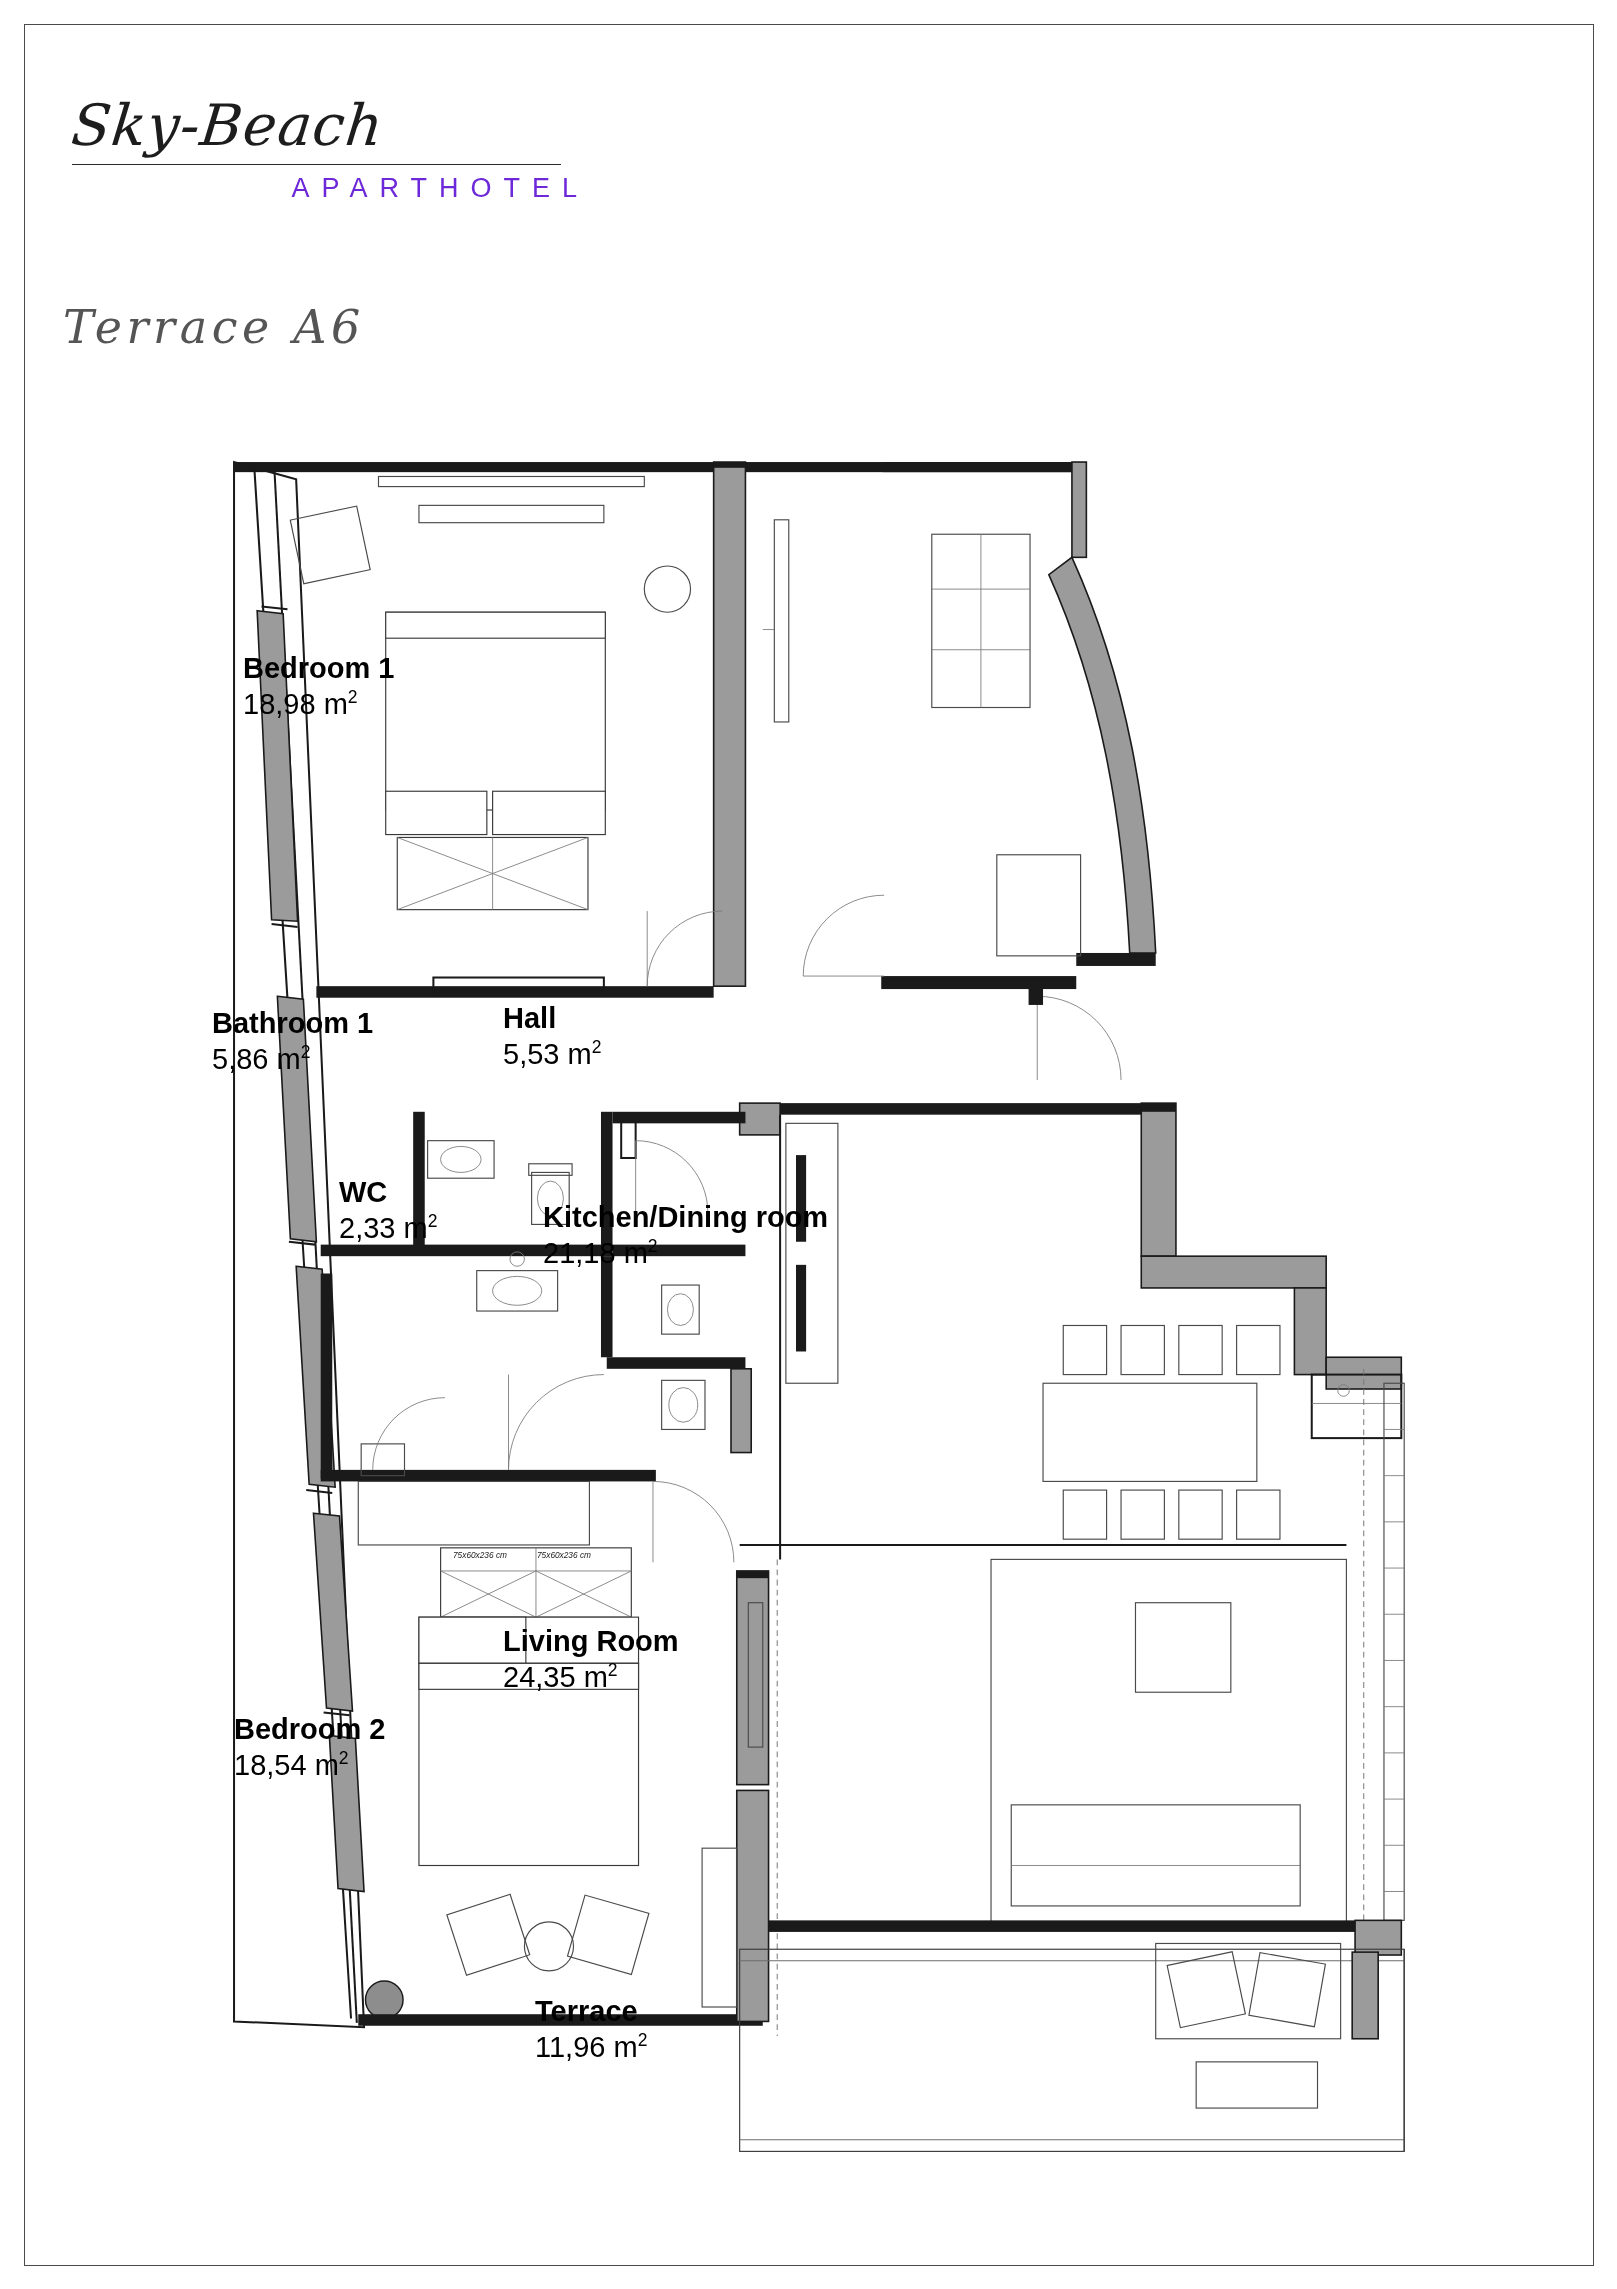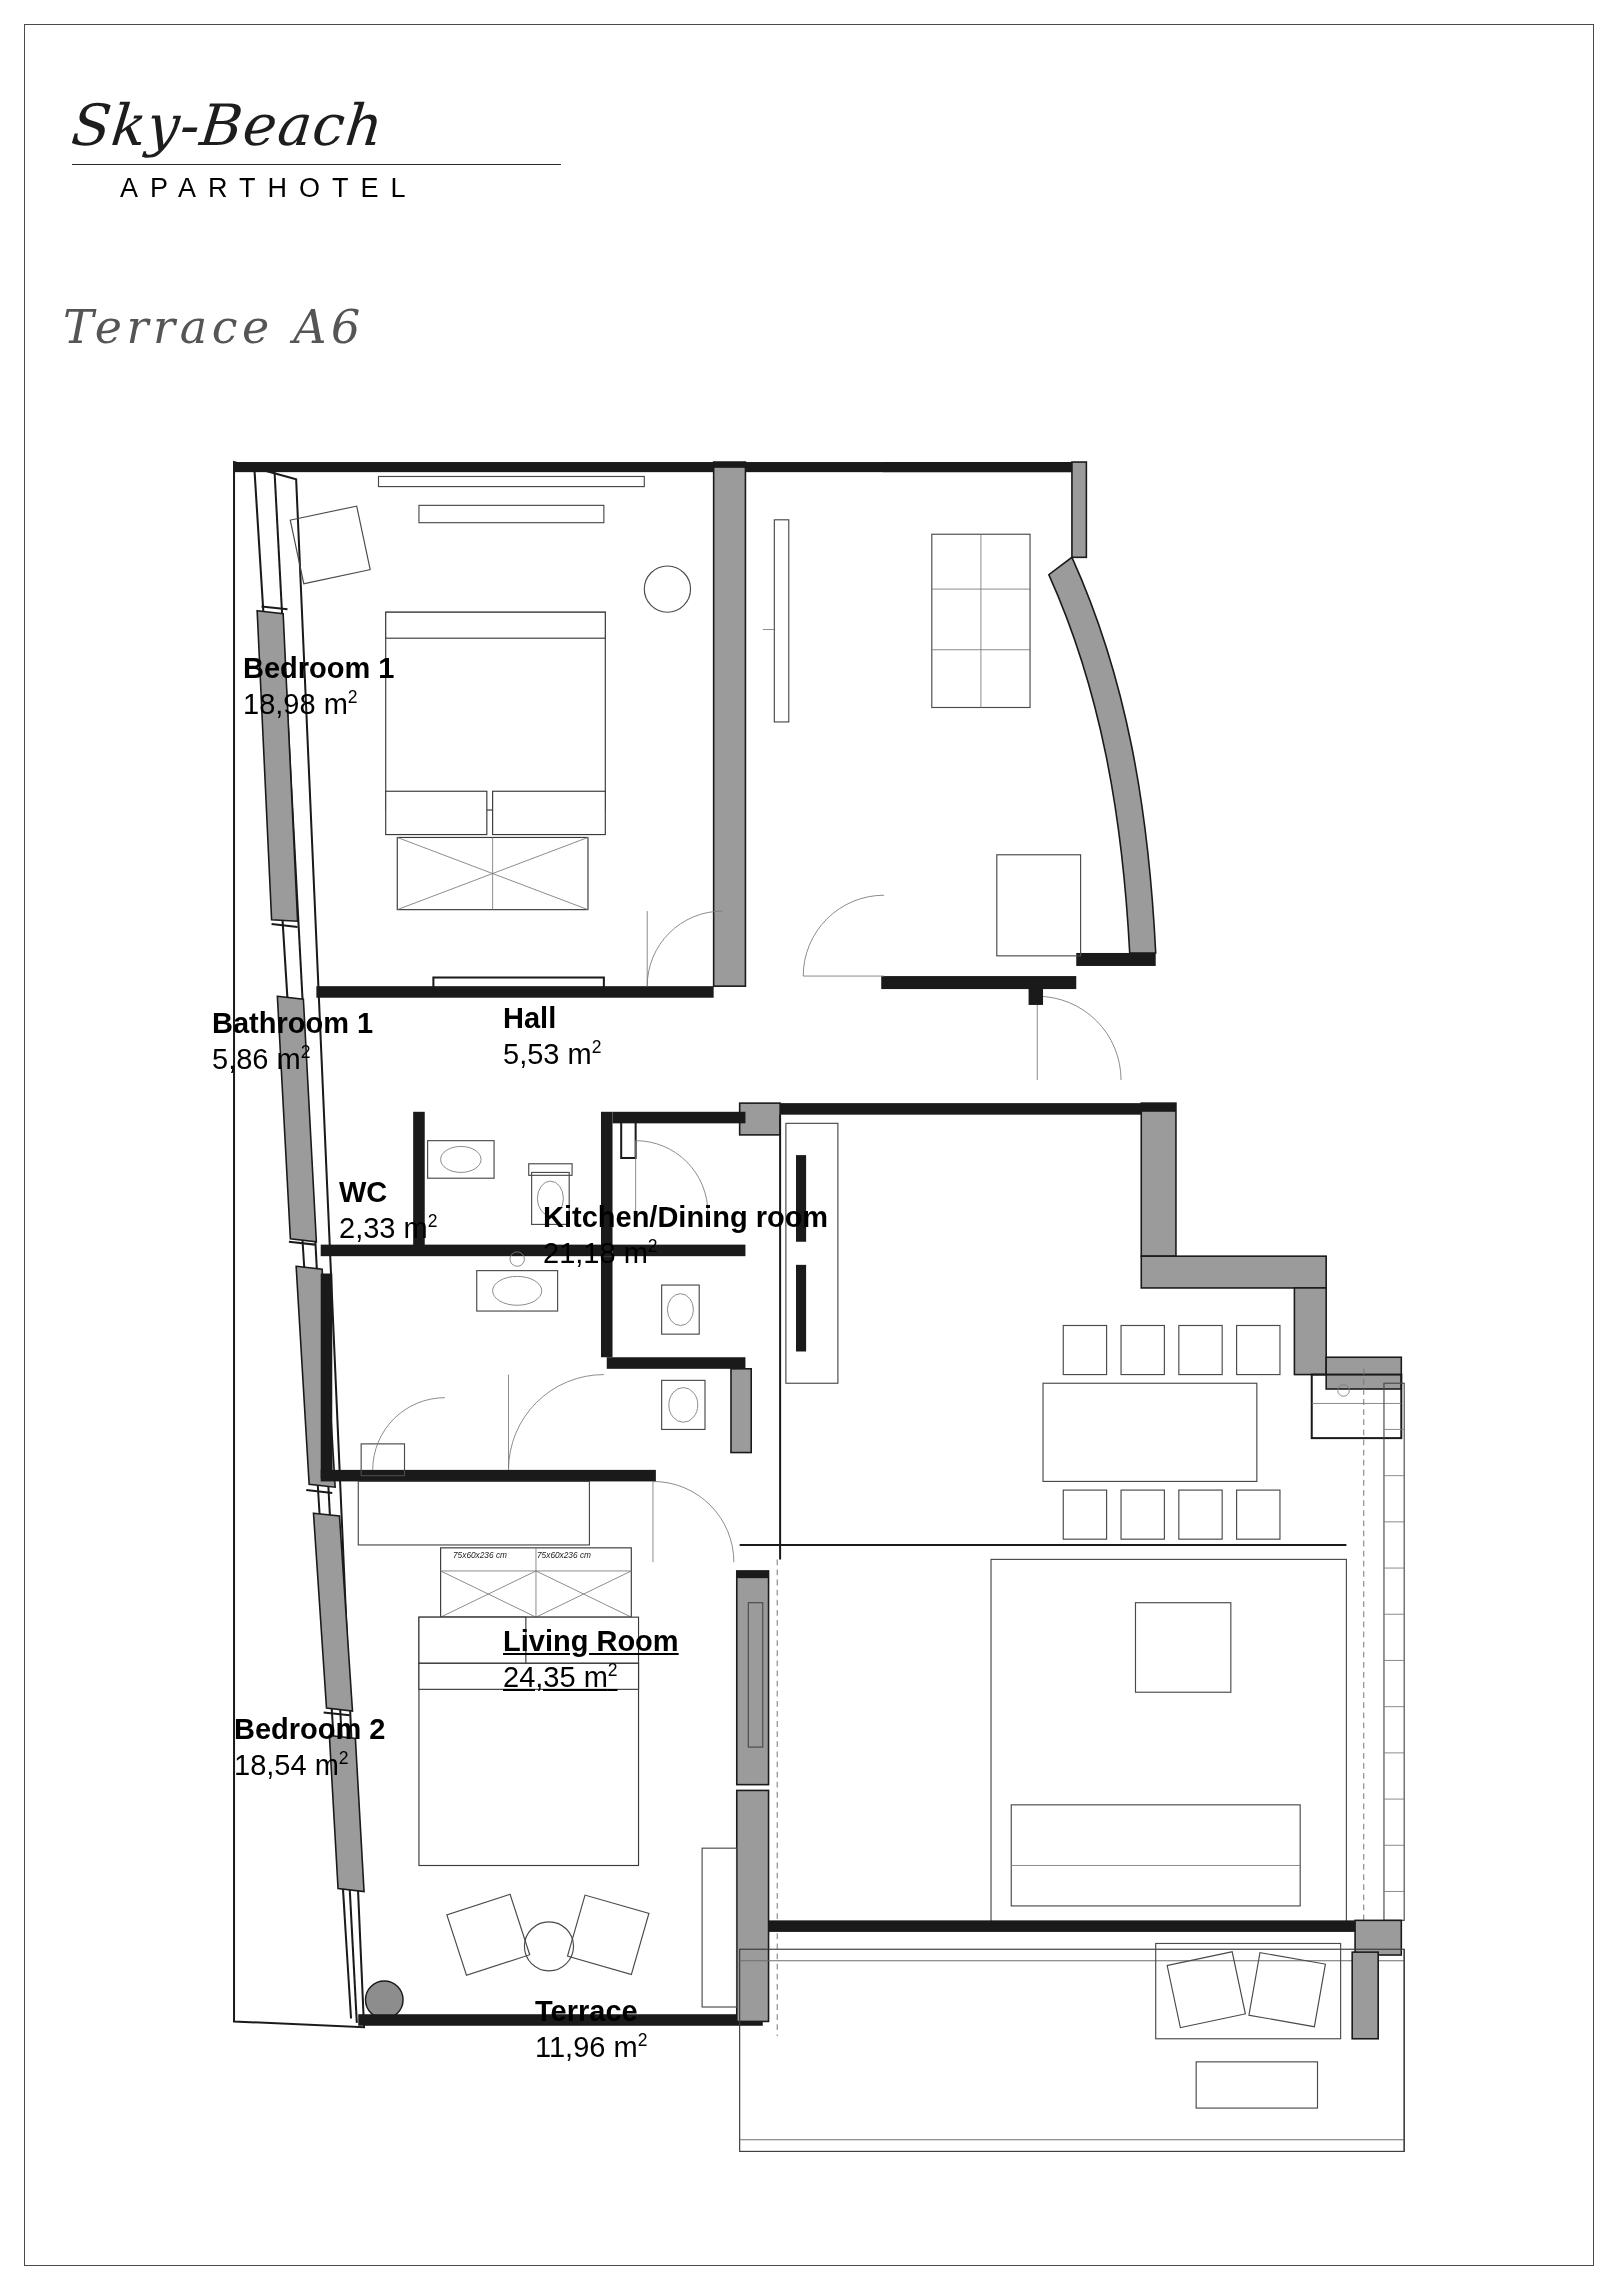--- a/index.html
+++ b/index.html
@@ -48,22 +48,23 @@
     margin-top: 5.5px;
     width: 489px;
     height: 1.8px;
     background: #2a2a2a;
   }
   #brand-sub {
     margin-top: 7.4px;
     font-family: "Liberation Sans", sans-serif;
     font-size: 27px;
     letter-spacing: 12px;
-    color: #000000;
+    color: #6d28d9;
     padding-left: 48px;
+    text-align: right;
   }
   #apt-title {
     position: absolute;
     left: 63px;
     top: 300px;
     font-family: "DejaVu Serif", serif;
     font-style: italic;
     font-size: 46px;
     letter-spacing: 4.6px;
     color: #555555;
@@ -364,21 +365,21 @@
     <div class="rl-name">WC</div>
     <div class="rl-area"><span>2,33 m</span><sup>2</sup></div>
   </div>
 
   <div class="room-label" style="left:543px; top:1200px; width:415px;">
     <div class="rl-name">Kitchen/Dining room</div>
     <div class="rl-area"><span>21,18 m</span><sup>2</sup></div>
   </div>
 
 
-  <div class="room-label" style="left:503px; top:1624px; width:258px;text-decoration:underline;">
+  <div class="room-label" style="left:503px; top:1624px; width:258px;">
     <div class="rl-name">Living Room</div>
     <div class="rl-area"><span>24,35 m</span><sup>2</sup></div>
   </div>
 
   <div class="room-label" style="left:234px; top:1712px; width:249px;">
     <div class="rl-name">Bedroom 2</div>
     <div class="rl-area"><span>18,54 m</span><sup>2</sup></div>
   </div>
 
   <div class="room-label" style="left:535px; top:1994px; width:231px;">

